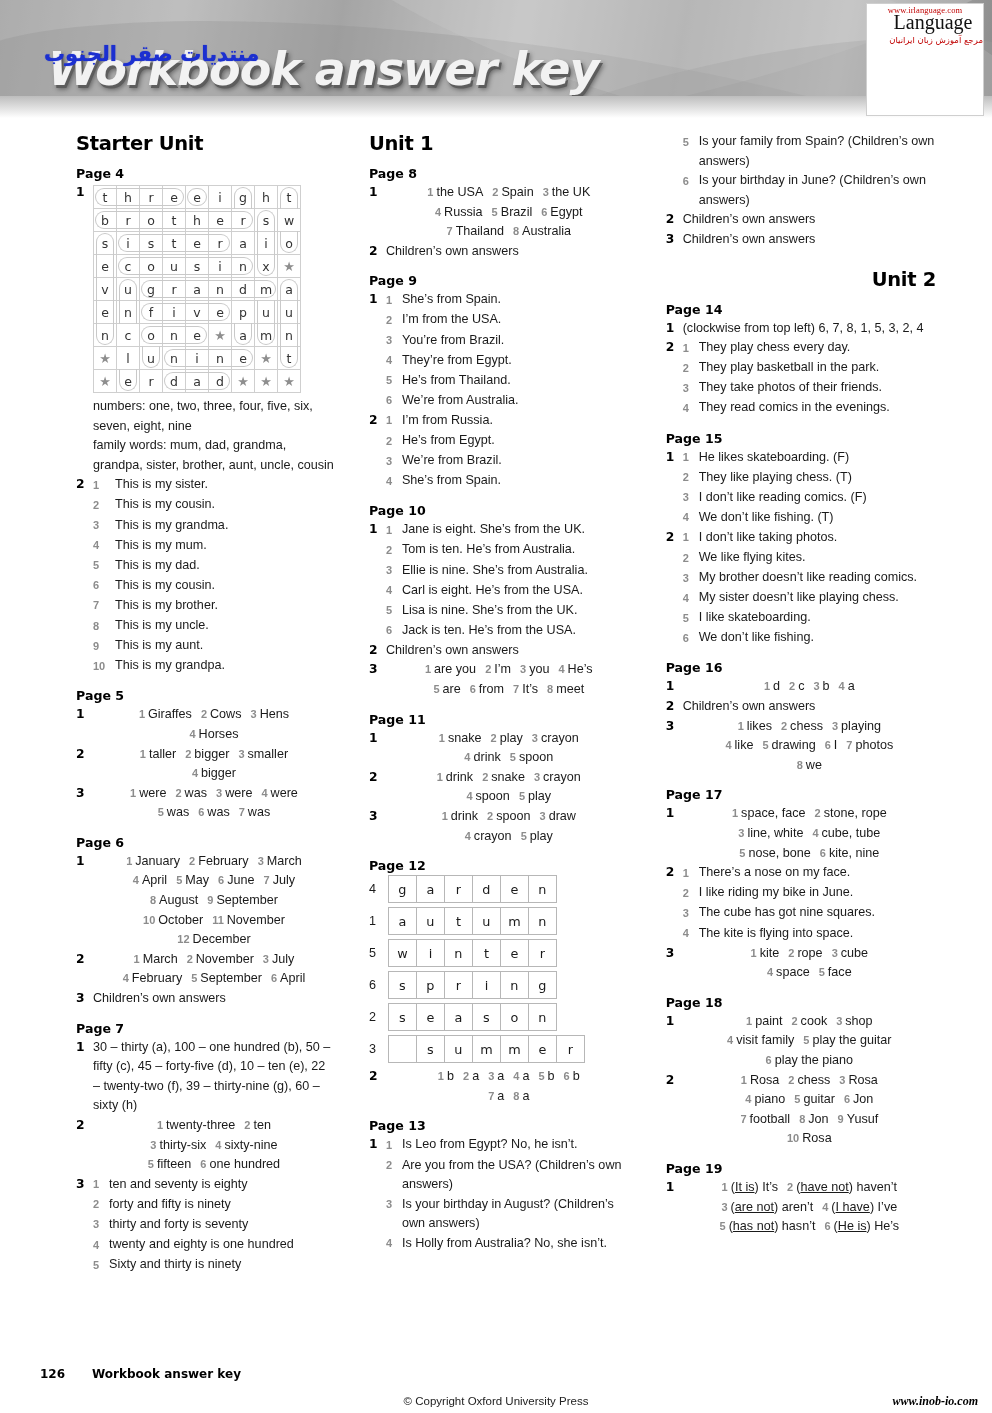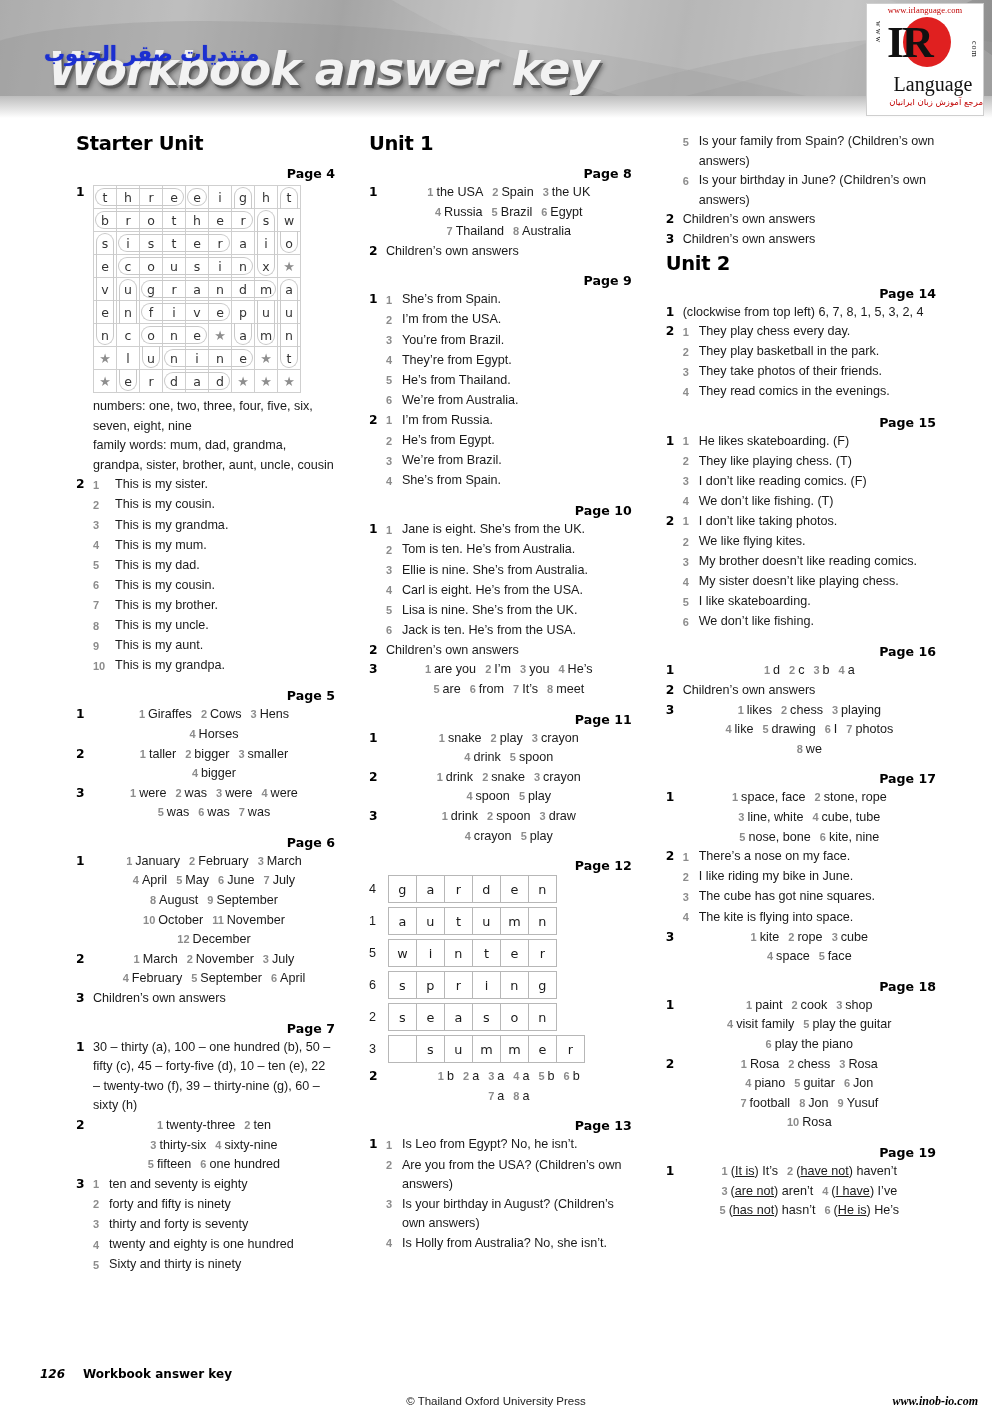--- a/index.html
+++ b/index.html
@@ -102,21 +102,20 @@
 
   h2.unit {
     font-family:"DejaVu Sans", sans-serif;
     font-size:19.5px; font-weight:700; color:#000;
     margin:0 0 11px 0; letter-spacing:-.3px;
   }
   h3.page {
     font-family:"DejaVu Sans", sans-serif;
     font-size:12.6px; font-weight:700; color:#000;
     margin:12px 0 2px 0;
-    text-align:right;
   }
   h3.page.first { margin-top:0; }
 
   .ex { display:flex; align-items:flex-start; margin:0 0 0 0; }
   .ex-num {
     font-family:"DejaVu Sans", sans-serif;
     font-weight:700; font-size:12.3px; color:#000;
     width:17px; flex:0 0 17px; line-height:19.6px;
   }
   .ex-body { flex:1; }
@@ -182,21 +181,21 @@
     font-size:12.8px; color:#1a1a1a;
     font-family:"DejaVu Sans", sans-serif;
   }
 
   
   .footer-page {
     position:absolute; left:40px; bottom:32px;
     font-family:"DejaVu Sans", sans-serif; font-size:12px;
     font-weight:700; color:#000;
   }
-  .footer-page .pg { margin-right:18px;font-style:italic; }
+  .footer-page .pg { margin-right:27px; }
   .copyright {
     position:absolute; left:0; bottom:6px; width:992px;
     text-align:center; font-size:11.5px; color:#222;
     font-family:"Liberation Sans", sans-serif;
   }
   .site {
     position:absolute; right:14px; bottom:4px;
     font-family:"Liberation Serif", serif;
     font-style:italic; font-weight:700; font-size:12px; color:#000;
   }
@@ -208,26 +207,20 @@
   <div class="swoosh sw1"></div>
   <div class="swoosh sw2"></div>
   <div class="swoosh sw3"></div>
   <div class="swoosh sw4"></div>
   <div class="banner-title">Workbook answer key</div>
   <div class="watermark-ar">منتديات صقر الجنوب</div>
   <div class="banner-fade"></div>
 
   <div class="logo">
     <div class="url">www.irlanguage.com</div>
-    <div class="mark">
-      <div class="blob"></div>
-      <div class="wwws">www</div>
-      <div class="irr">IR</div>
-      <div class="comv">com</div>
-    </div>
     <div class="lang">Language</div>
     <div class="fa">مرجع آموزش زبان ايرانيان</div>
   </div>
 </div>
 
 <div class="columns">
 
   <div class="col c1">
     <h2 class="unit">Starter Unit</h2>
 
@@ -737,21 +730,21 @@
         <div class="txt">Children’s own answers</div>
       </div>
     </div>
     <div class="ex">
       <div class="ex-num">3</div>
       <div class="ex-body">
         <div class="txt">Children’s own answers</div>
       </div>
     </div>
 
-    <h2 class="unit" style="margin-top:2px;">Unit 2</h2>
+    <h2 class="unit" style="margin-top:18px;text-align:right;">Unit 2</h2>
 
     <h3 class="page first">Page 14</h3>
     <div class="ex">
       <div class="ex-num">1</div>
       <div class="ex-body">
         <div class="txt">(clockwise from top left) 6, 7, 8, 1, 5, 3, 2, 4</div>
       </div>
     </div>
     <div class="ex">
       <div class="ex-num">2</div>
@@ -914,14 +907,14 @@
         <span class="n">3</span>(<u class="ul">are not</u>)&nbsp;<span>aren’t</span><span class="sp"></span><span class="n">4</span>(<u class="ul">I have</u>)&nbsp;<span>I’ve</span><br>
         <span class="n">5</span>(<u class="ul">has not</u>)&nbsp;<span>hasn’t</span><span class="sp"></span><span class="n">6</span>(<u class="ul">He is</u>)&nbsp;<span>He’s</span>
       </div>
     </div>
   </div>
 </div>
 
 <div class="footer-page">
   <span class="pg">126</span><span>Workbook answer key</span>
 </div>
-<div class="copyright">© Thailand Oxford University Press</div>
+<div class="copyright">© Copyright Oxford University Press</div>
 <div class="site">www.inob-io.com</div>
 
 </body></html>

